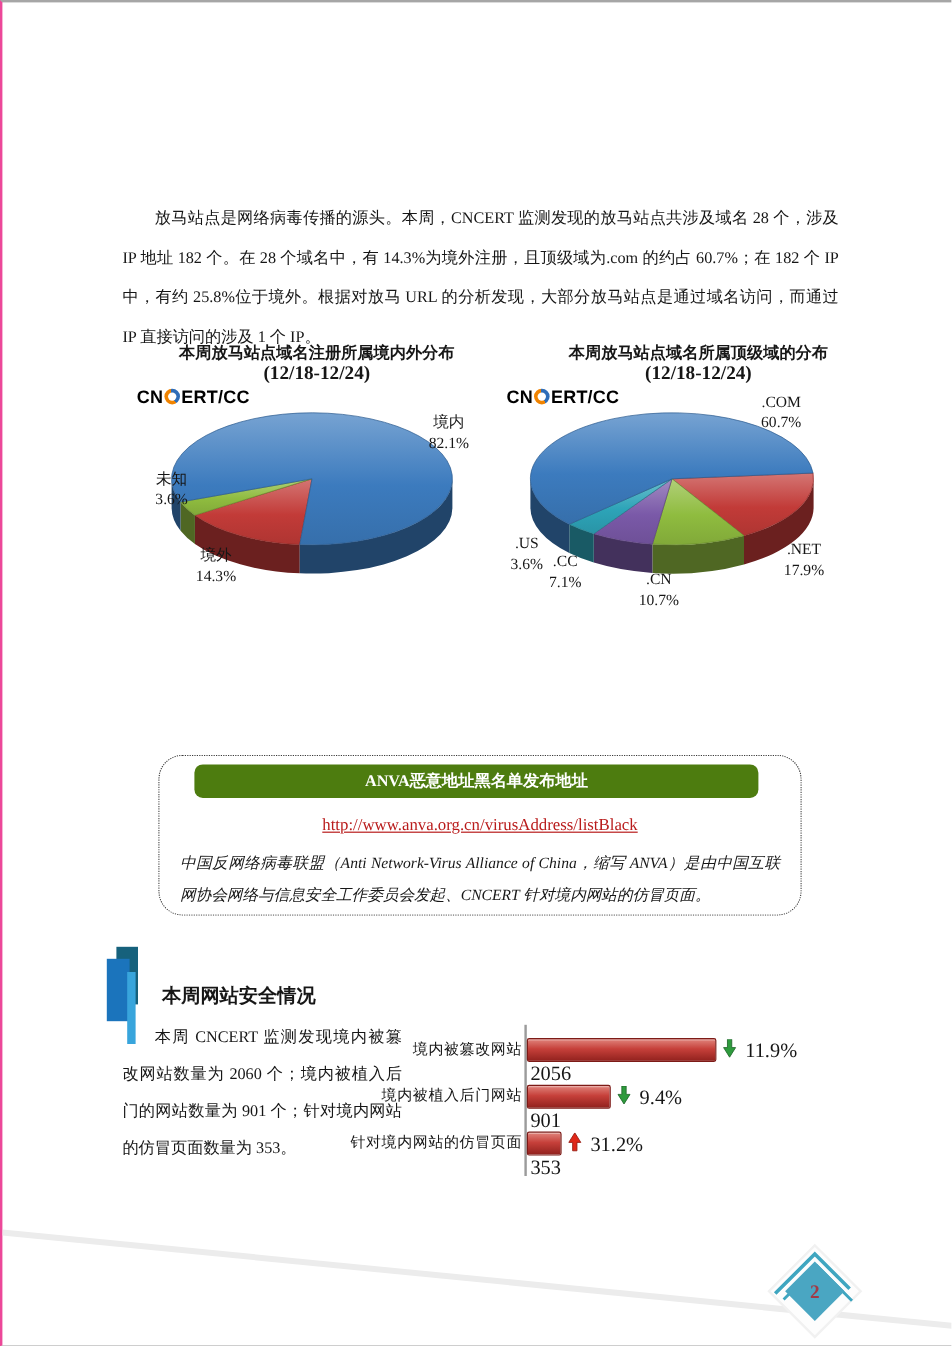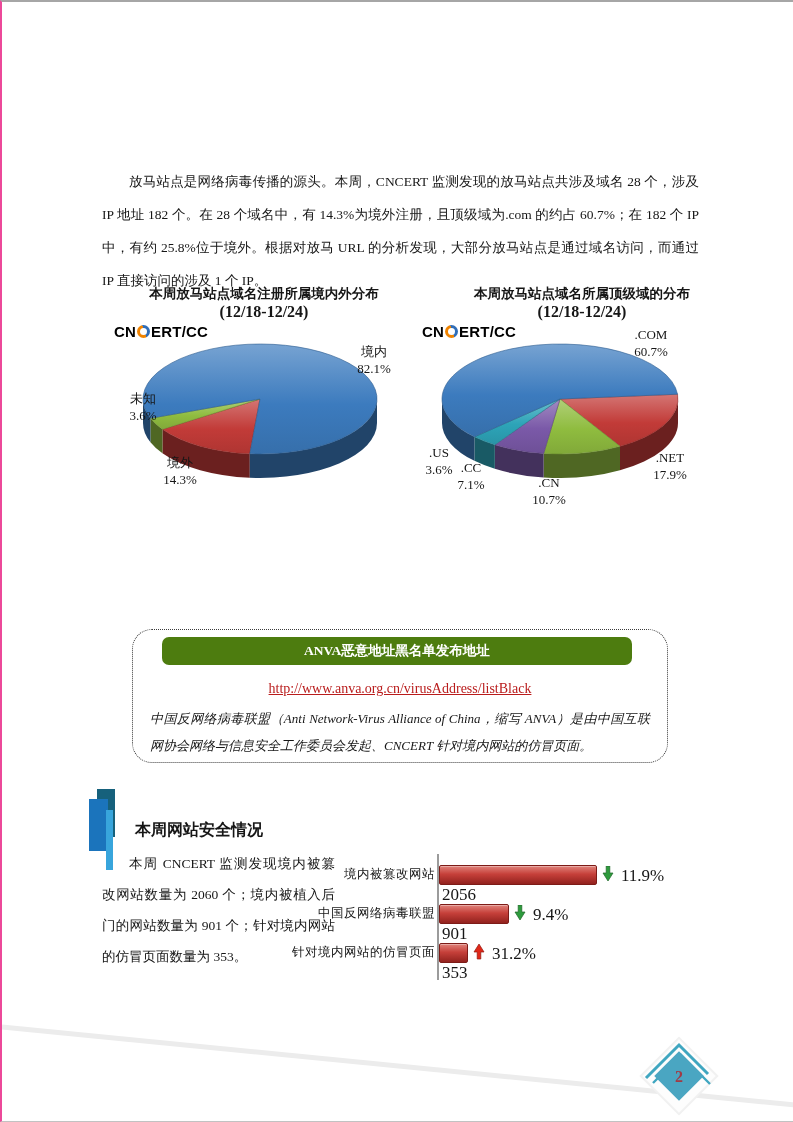--- a/index.html
+++ b/index.html
@@ -179,21 +179,21 @@
 
   <div id="bar-chart">
     <div class="bar-axis"></div>
   <div class="bar-cat" style="right: 337px; top: 18px;">境内被篡改网站</div>
       <div class="bar-rect" style="left: 107px; top: 17px; width: 156px;"></div>
       <div class="bar-val" style="left: 110px; top: 37px;">2056</div>
       <svg width="12" height="16" style="position: absolute; left: 270px; top: 18px;">
         <path d="M4.2,0 h3.6 v7 h3.2 l-5,8 l-5,-8 h3.2 Z" fill="#2e9b3d" stroke="rgb(30,101,40)" stroke-width="0.7"></path>
       </svg>
       <div class="bar-pct" style="left: 289px; top: 18px;">11.9%</div>
-      <div class="bar-cat" style="right: 337px; top: 57px;">中国反网络病毒联盟</div>
+      <div class="bar-cat" style="right: 337px; top: 57px;">境内被植入后门网站</div>
       <div class="bar-rect" style="left: 107px; top: 56px; width: 68px;"></div>
       <div class="bar-val" style="left: 110px; top: 76px;">901</div>
       <svg width="12" height="16" style="position: absolute; left: 182px; top: 57px;">
         <path d="M4.2,0 h3.6 v7 h3.2 l-5,8 l-5,-8 h3.2 Z" fill="#2e9b3d" stroke="rgb(30,101,40)" stroke-width="0.7"></path>
       </svg>
       <div class="bar-pct" style="left: 201px; top: 57px;">9.4%</div>
       <div class="bar-cat" style="right: 337px; top: 96px;">针对境内网站的仿冒页面</div>
       <div class="bar-rect" style="left: 107px; top: 95px; width: 27px;"></div>
       <div class="bar-val" style="left: 110px; top: 115px;">353</div>
       <svg width="12" height="16" style="position: absolute; left: 141px; top: 96px;">

